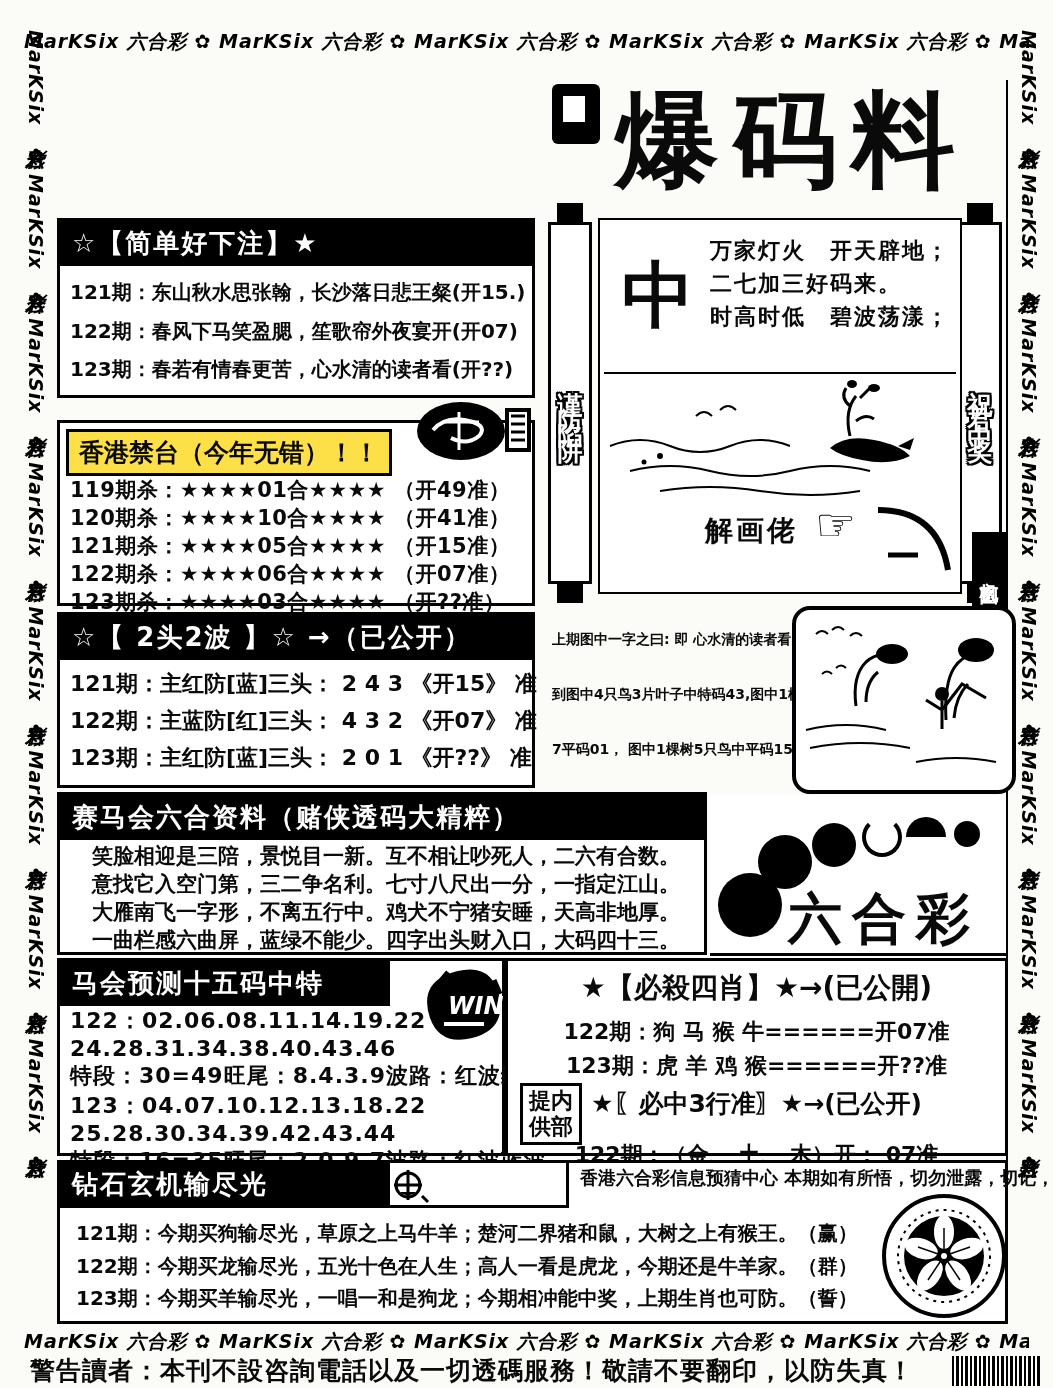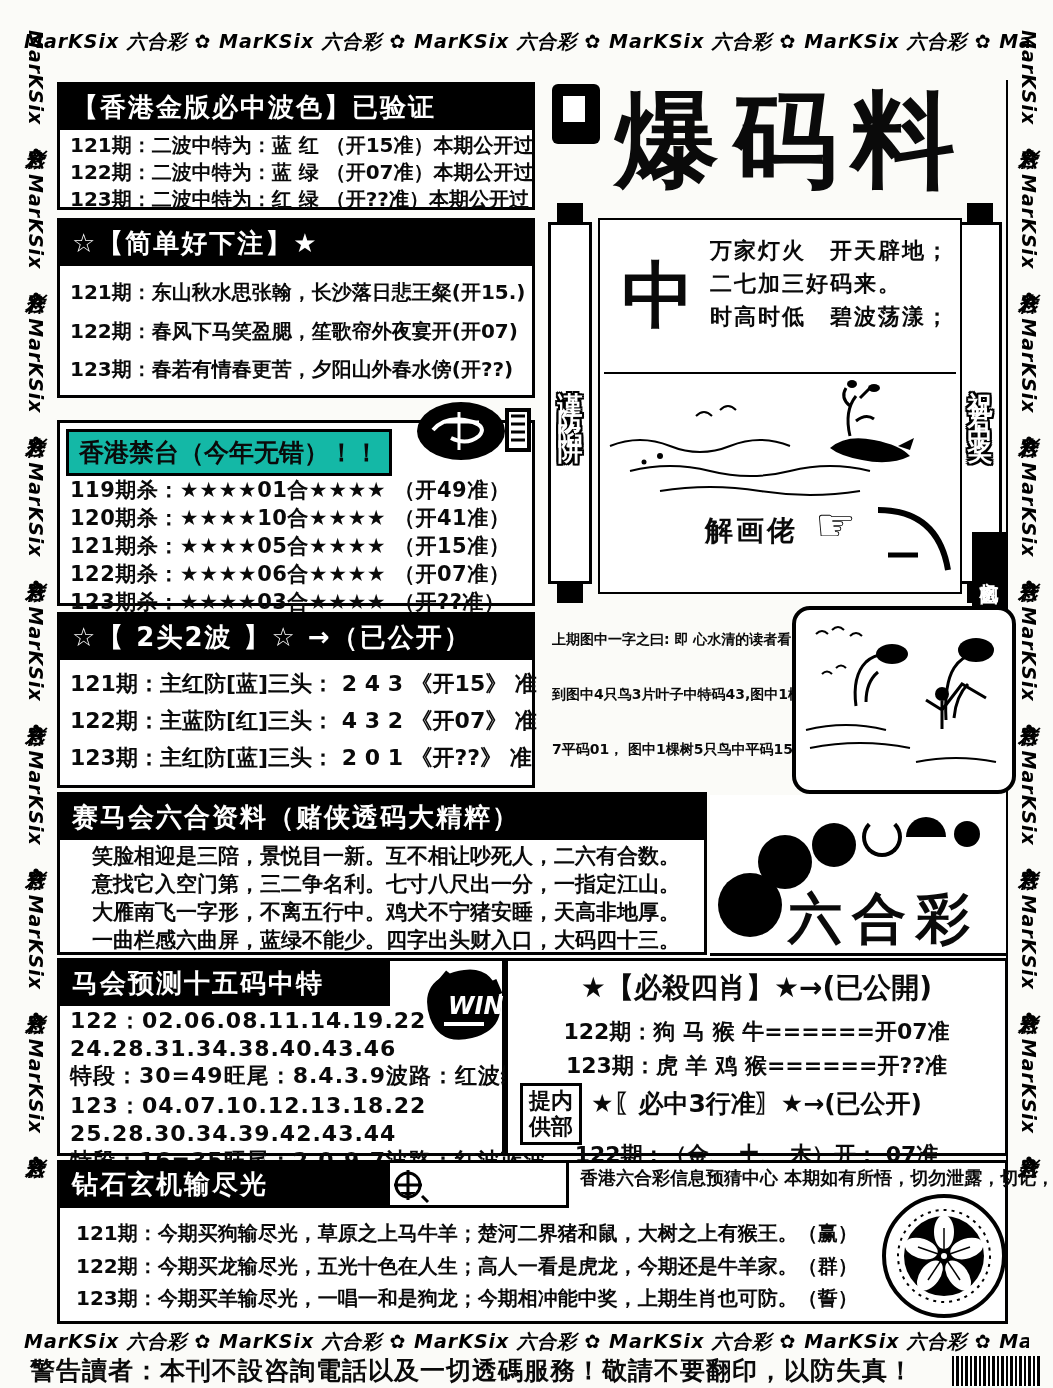--- a/index.html
+++ b/index.html
@@ -19,21 +19,21 @@
   .box{position:absolute;border:3px solid #000;background:#fff;box-sizing:border-box;}
   .hdr{background:#000;color:#fff;font-weight:bold;font-size:26px;padding:5px 12px;
        letter-spacing:2px;white-space:nowrap;}
   .rows{display:flex;flex-direction:column;justify-content:space-evenly;padding:2px 10px;box-sizing:border-box;}
   .row{font-weight:bold;white-space:nowrap;}
   
   .b1 .row{font-size:20px;}
   .b2 .row{font-size:20px;}
   .b3 .row{font-size:21px;letter-spacing:.5px;}
   .b3hdr{border:3px solid #000;font-size:25px;font-weight:bold;padding:4px 10px;display:inline-block;
-         background:#14b8a6;white-space:nowrap;}
+         background:#fde047;white-space:nowrap;}
   .b4 .row{font-size:22px;}
   .race .row{font-size:21px;}
   .pred .row{font-size:22px;letter-spacing:1px;}
   .sx .row{font-size:22px;text-align:center;}
   .dia .row{font-size:20px;}
   
   .masthead-title{position:absolute;left:615px;top:72px;width:395px;font-family:"DejaVu Serif",serif;
         font-weight:bold;font-size:104px;letter-spacing:14px;white-space:nowrap;}
   .seal{position:absolute;left:552px;top:84px;width:48px;height:60px;background:#000;border-radius:6px;}
   .seal::after{content:"";position:absolute;left:9px;top:10px;width:26px;height:30px;background:#fff;
@@ -87,35 +87,27 @@
 <body>
 
 <div class="page">
 
   <div class="strip h top">MarKSix  六合彩 ✿   MarKSix  六合彩 ✿   MarKSix  六合彩 ✿   MarKSix  六合彩 ✿   MarKSix  六合彩 ✿   MarKSix  六合彩 ✿</div>
   <div class="strip h bottom">MarKSix  六合彩 ✿   MarKSix  六合彩 ✿   MarKSix  六合彩 ✿   MarKSix  六合彩 ✿   MarKSix  六合彩 ✿   MarKSix  六合彩 ✿</div>
   <div class="strip v left">MarKSix  六合彩 ✿   MarKSix  六合彩 ✿   MarKSix  六合彩 ✿   MarKSix  六合彩 ✿   MarKSix  六合彩 ✿   MarKSix  六合彩 ✿   MarKSix  六合彩 ✿   MarKSix  六合彩 ✿</div>
   <div class="strip v right">MarKSix  六合彩 ✿   MarKSix  六合彩 ✿   MarKSix  六合彩 ✿   MarKSix  六合彩 ✿   MarKSix  六合彩 ✿   MarKSix  六合彩 ✿   MarKSix  六合彩 ✿   MarKSix  六合彩 ✿</div>
   <div class="vrule"></div>
 
-  <section class="box b1" style="left:57px;top:82px;width:478px;height:128px;">
-    <div class="hdr">【香港金版必中波色】已验证</div>
-    <div class="rows" style="height:82px;">
-      <div class="row">121期：二波中特为：蓝 红 （开15准）本期公开过</div>
-      <div class="row">122期：二波中特为：蓝 绿 （开07准）本期公开过</div>
-      <div class="row">123期：二波中特为：红 绿 （开??准）本期公开过</div>
-    </div>
-  </section>
 
   <section class="box b2" style="left:57px;top:218px;width:478px;height:180px;">
     <div class="hdr">☆【简单好下注】★</div>
     <div class="rows" style="height:130px;">
       <div class="row">121期：东山秋水思张翰，长沙落日悲王粲(开15.)</div>
       <div class="row">122期：春风下马笑盈腮，笙歌帘外夜宴开(开07)</div>
-      <div class="row">123期：春若有情春更苦，夕阳山外春水傍(开??)</div>
+      <div class="row">123期：春若有情春更苦，心水清的读者看(开??)</div>
     </div>
   </section>
 
   <section class="box b3" style="left:57px;top:420px;width:478px;height:186px;">
     <div style="padding:6px 6px 0 6px;">
       <span class="b3hdr">香港禁台（今年无错）！！</span>
     </div>
     <div class="rows" style="height:128px;padding-top:0;">
       <div class="row">119期杀：★★★★01合★★★★ （开49准）</div>
       <div class="row">120期杀：★★★★10合★★★★ （开41准）</div>

